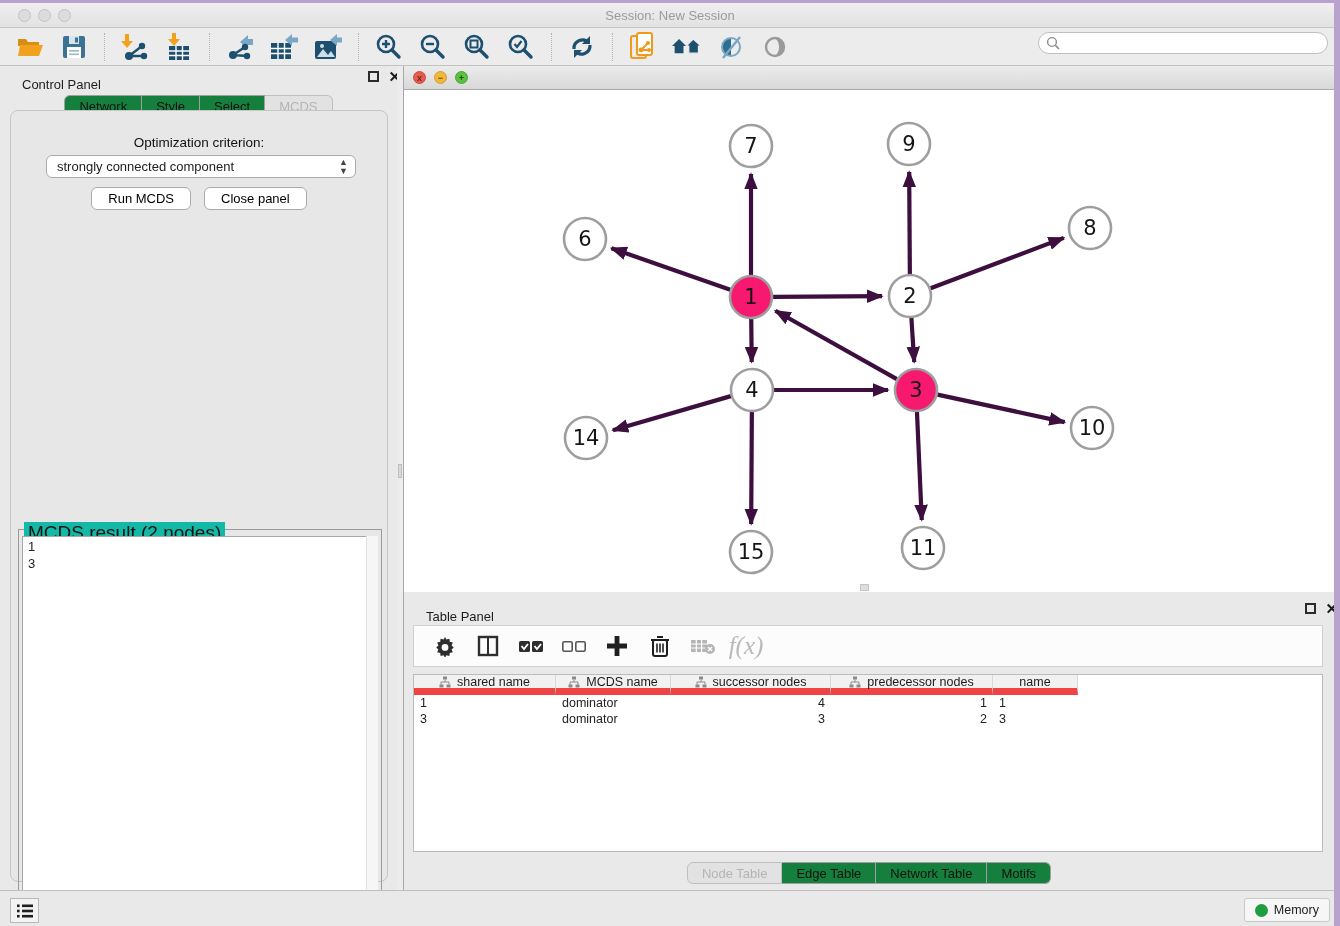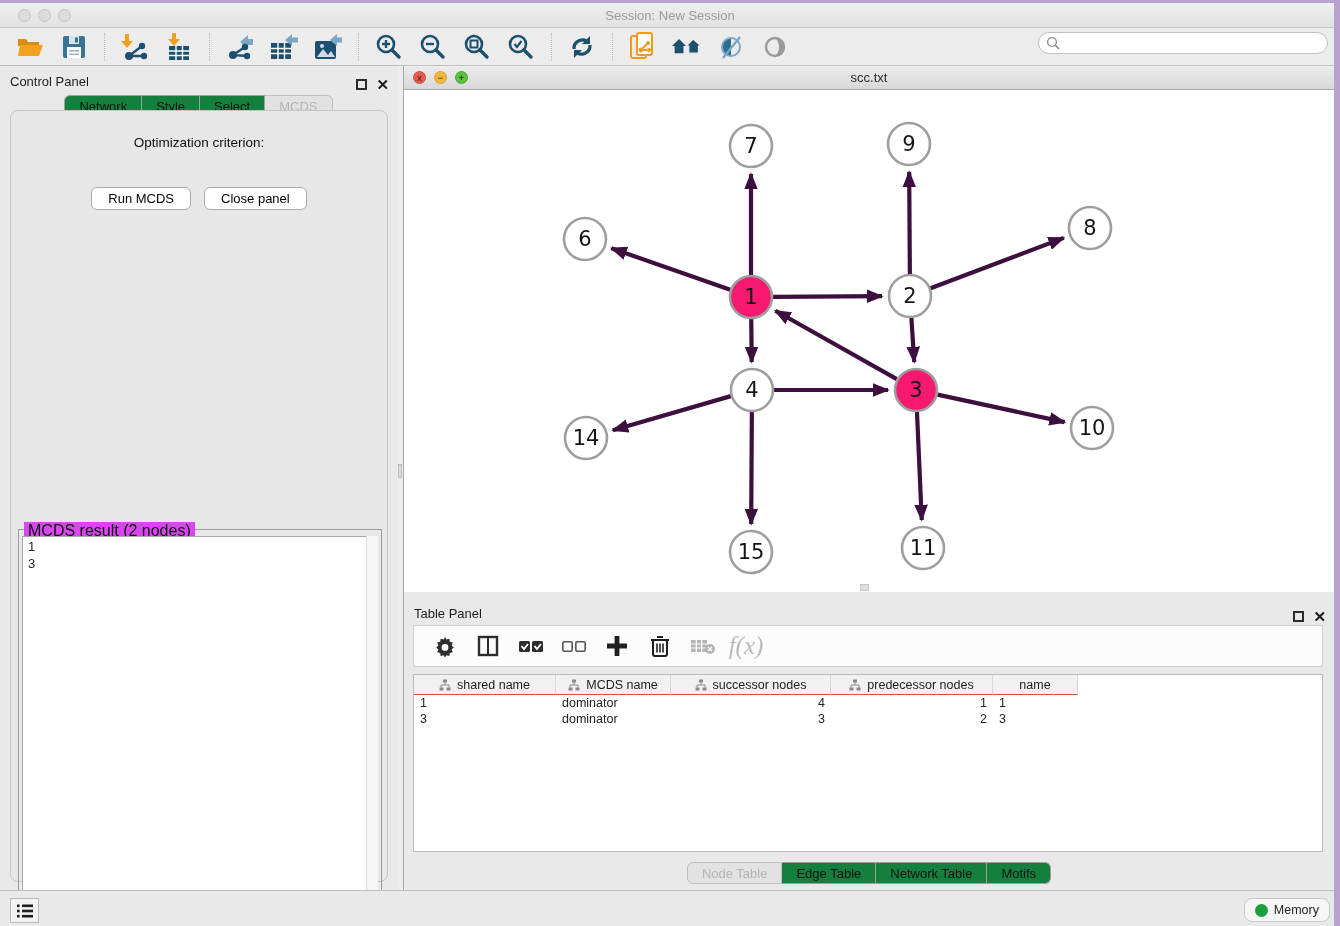--- a/index.html
+++ b/index.html
@@ -25,21 +25,21 @@
     background:#ececec; border-bottom:1px solid #c2c2c2; display:flex; align-items:center; }
   .tb-group { display:flex; align-items:center; gap:14px; padding:0 15px; }
   .tb-sep { width:1px; height:28px; border-left:1px dotted #b5b5b5; }
   .tb-btn { width:30px; height:30px; display:flex; align-items:center; justify-content:center; cursor:pointer; }
   .searchbox { position:absolute; right:12px; top:4px; width:290px; height:22px; background:#fff;
     border:1px solid #c0c0c0; border-radius:11px; display:flex; align-items:center; padding-left:7px; }
   .searchbox input { border:none; outline:none; flex:1; font-size:12px; background:transparent; height:18px; }
 
   
   .control-panel { position:absolute; left:0; top:66px; width:397px; height:824px; background:#e9e9e9; }
-  .cp-header { position:absolute; left:0; top:0; width:100%; height:26px; display:flex; align-items:flex-start;margin-top:8px; }
+  .cp-header { position:absolute; left:12px; top:0; width:100%; height:26px; display:flex; align-items:flex-end; }
   .panel-title { font-size:13px; color:#1d1d1d; padding-left:10px; }
   .panel-btns { position:absolute; right:8px; top:5px; display:flex; gap:9px; align-items:center; }
   .float-btn { width:11px; height:11px; border:2px solid #2b2b2b; background:transparent; display:inline-block; }
   .close-btn { font-size:15px; font-weight:bold; color:#1b1b1b; line-height:11px; }
   .cp-tabs { position:absolute; left:0; top:29px; width:100%; display:flex; justify-content:center; }
   .tab { height:22px; font-size:13px; padding:0 14px; display:flex; align-items:center; background:#15803d;
     border:1px solid #9f9f9f; border-left:none; color:#111; cursor:pointer; }
   .tab:first-child { border-left:1px solid #9f9f9f; border-radius:6px 0 0 6px; }
   .tab.last { border-radius:0 6px 6px 0; }
   .tab.active-dim { background:#e2e2e2; color:#b4b4b4; border-color:#bfbfbf; }
@@ -48,21 +48,21 @@
   .opt-label { position:absolute; left:0; width:100%; top:24px; text-align:center; font-size:13.5px; color:#111; }
   .combo { position:absolute; left:35px; top:44px; width:310px; height:23px; background:#fff;
     border:1px solid #ababab; border-radius:6px; font-size:13px; display:flex; align-items:center;
     padding:0 22px 0 10px; cursor:pointer; }
   .combo .stepper { position:absolute; right:7px; top:2px; font-size:9px; line-height:9px; color:#444;
     display:flex; flex-direction:column; align-items:center; }
   .btn-row { position:absolute; left:0; top:76px; width:100%; display:flex; justify-content:center; gap:13px; }
   .push-btn { height:23px; background:#fff; border:1px solid #ababab; border-radius:6px;
     font-size:13px; padding:0 16px; font-family:"Liberation Sans",sans-serif; cursor:pointer; }
   .fieldset { position:absolute; left:7px; top:418px; width:364px; height:374px; border:1px solid #9a9a9a; }
-  .fieldset .legend { position:absolute; left:5px; top:-8px; background:#d946ef; padding:0 4px; font-size:16px; color:#111; }
+  .fieldset .legend { position:absolute; left:5px; top:-8px; background:#14b8a6; padding:0 4px; font-size:19px; color:#111; }
   .result-area { position:absolute; left:3px; top:6px; right:3px; bottom:3px; background:#fff;
     border:1px solid #a8a8a8; font-size:13px; line-height:17px; padding:1px 5px; white-space:pre; overflow:hidden; }
   .result-scroll { position:absolute; right:0; top:0; bottom:0; width:12px; background:#f6f6f6; border-left:1px solid #e2e2e2; }
 
   
   .v-divider { position:absolute; left:397px; top:66px; width:7px; height:824px; background:#ececec; border-right:1px solid #a9a9a9; }
   .v-grip { position:absolute; left:1px; top:398px; width:4px; height:14px; background:#dadada; border:1px solid #bdbdbd; }
 
   
   .net-frame { position:absolute; left:404px; top:66px; width:930px; height:526px; }
@@ -79,34 +79,34 @@
   .net-grip { position:absolute; left:456px; bottom:1px; width:9px; height:7px; background:#dedede; border:1px solid #c5c5c5; }
 
   
   .table-panel { position:absolute; left:404px; top:598px; width:930px; height:292px; background:#e9e9e9; }
   .tp-toolbar { position:absolute; left:9px; right:11px; top:27px; height:42px; background:#fcfcfc;
     border:1px solid #cfcfcf; display:flex; align-items:center; gap:17px; padding-left:18px; }
   .tp-tbtn { width:26px; height:26px; display:flex; align-items:center; justify-content:center; cursor:pointer; }
   .fx { font-family:"Liberation Serif", serif; font-style:italic; font-size:25px; color:#b9b9b9; }
   .tbl-wrap { position:absolute; left:9px; right:11px; top:76px; height:178px; background:#fff; border:1px solid #bbb; overflow:hidden; }
   .tbl-header { display:flex; height:20px; }
-  .th { background:#f1f1f1; border-right:1px solid #d8d8d8; border-bottom:1px solid #ef4444;
+  .th { background:#f1f1f1; border-right:1px solid #d8d8d8; border-bottom:7px solid #ef4444;
     font-size:12.5px; color:#1c1c1c; display:flex; align-items:center; justify-content:center; gap:6px; }
   .tbl-row { display:flex; height:16px; font-size:12.5px; cursor:default; }
   .td { padding:0 6px; line-height:16px; white-space:nowrap; overflow:hidden; }
   .c0 { width:142px; } .c1 { width:115px; } .c2 { width:160px; } .c3 { width:162px; } .c4 { width:85px; }
   .ra { text-align:right; }
   .tp-tabs { position:absolute; left:0; width:100%; top:264px; display:flex; justify-content:center; }
 
   
   .statusbar { position:absolute; left:0; top:890px; width:1340px; height:36px; background:#e9e9e9; border-top:1px solid #bfbfbf; }
   .list-btn { position:absolute; left:10px; top:7px; width:29px; height:25px; background:#f3f3f3;
     border:1px solid #b9b9b9; display:flex; align-items:center; justify-content:center; cursor:pointer; }
   .memory-btn { position:absolute; right:10px; top:7px; height:24px; background:#f6f6f6; border:1px solid #c9c9c9;
-    border-radius:8px; display:flex; align-items:center; gap:6px; padding:4px 10px; font-size:12.5px; cursor:pointer; }
+    border-radius:3px; display:flex; align-items:center; gap:6px; padding:4px 10px; font-size:12.5px; cursor:pointer; }
   .memory-dot { width:13px; height:13px; border-radius:50%; background:#1e9e3e; }
 
   svg { display:block; }
 </style>
 </head>
 <body>
 
 <div class="win-strip-top"></div>
 <div class="win-strip-right"></div>
 
@@ -276,20 +276,27 @@
     </span>
   </div>
   <div class="cp-tabs">
     <div class="tab">Network</div>
     <div class="tab">Style</div>
     <div class="tab">Select</div>
     <div class="tab last active-dim">MCDS</div>
   </div>
   <div class="cp-content">
     <div class="opt-label">Optimization criterion:</div>
+    <div class="combo">
+      <span>strongly connected component</span>
+      <span class="stepper">
+          <span>▲</span>
+          <span>▼</span>
+        </span>
+    </div>
     <div class="btn-row">
       <button class="push-btn">Run MCDS</button>
       <button class="push-btn">Close panel</button>
     </div>
     <div class="fieldset">
       <span class="legend">MCDS result (2 nodes)</span>
       <div class="result-area" id="result-area">1
 3</div>
       <div class="result-scroll" style="top:6px; bottom:3px; right:3px;"></div>
     </div>
@@ -300,21 +307,20 @@
   <div class="v-grip"></div>
 </div>
 
 <div class="net-frame">
   <div class="net-titlebar">
     <div class="traffic">
       <span class="t-close">x</span>
       <span class="t-min">−</span>
       <span class="t-max">+</span>
     </div>
-    <div class="net-title">scc.txt</div>
   </div>
   <div class="net-canvas">
     <svg id="graph-svg" width="930" height="502" viewBox="0 0 930 502">
         <defs>
           <marker id="arrow" viewBox="0 0 10 8" refX="9" refY="4" markerWidth="17" markerHeight="13.6" markerUnits="userSpaceOnUse" orient="auto">
             <path d="M0,0 L10,4 L0,8 z" fill="#3c0f3e"></path>
           </marker>
         </defs>
         <line x1="347" y1="185" x2="347" y2="84" stroke="#3c0f3e" stroke-width="4.2" marker-end="url(#arrow)"></line>
         <line x1="326.23121807335133" y1="199.7434376400866" x2="207.43299517937103" y2="158.23562482170794" stroke="#3c0f3e" stroke-width="4.2" marker-end="url(#arrow)"></line>

